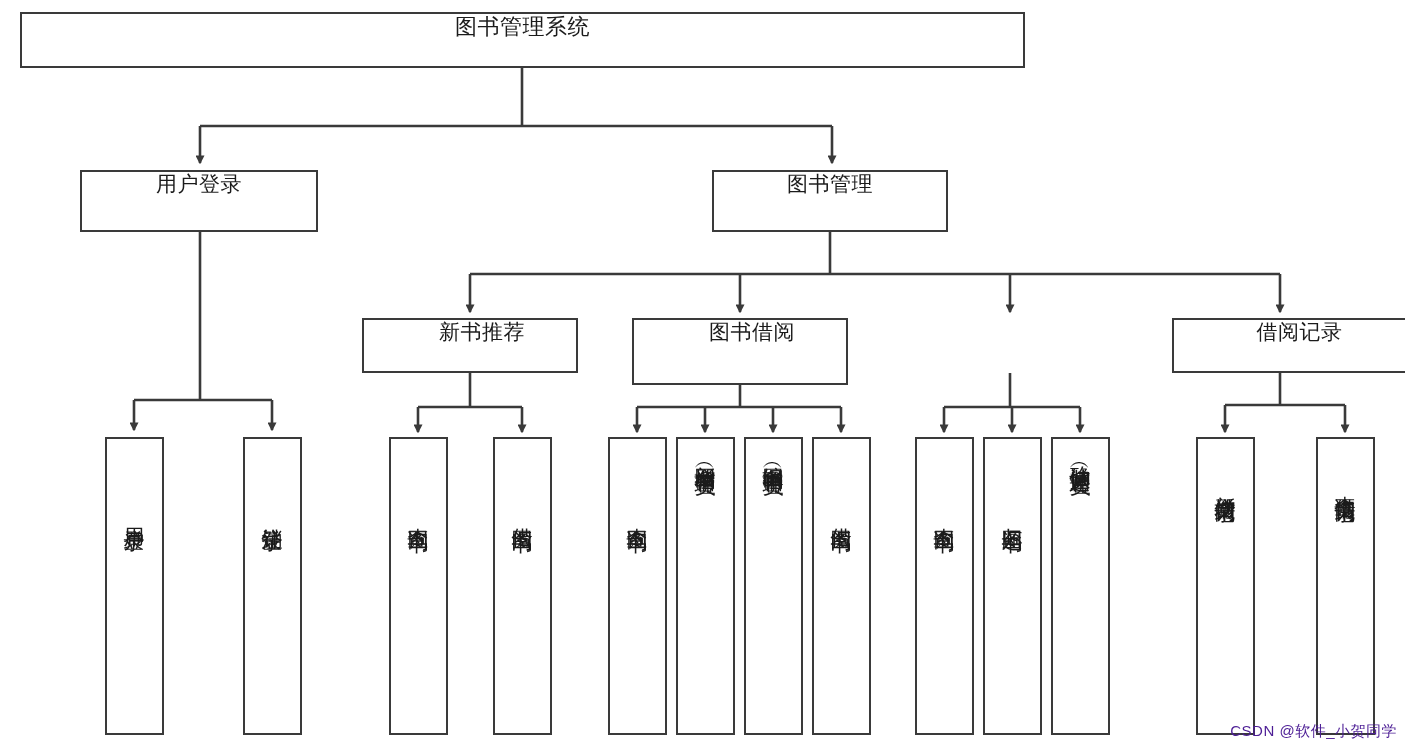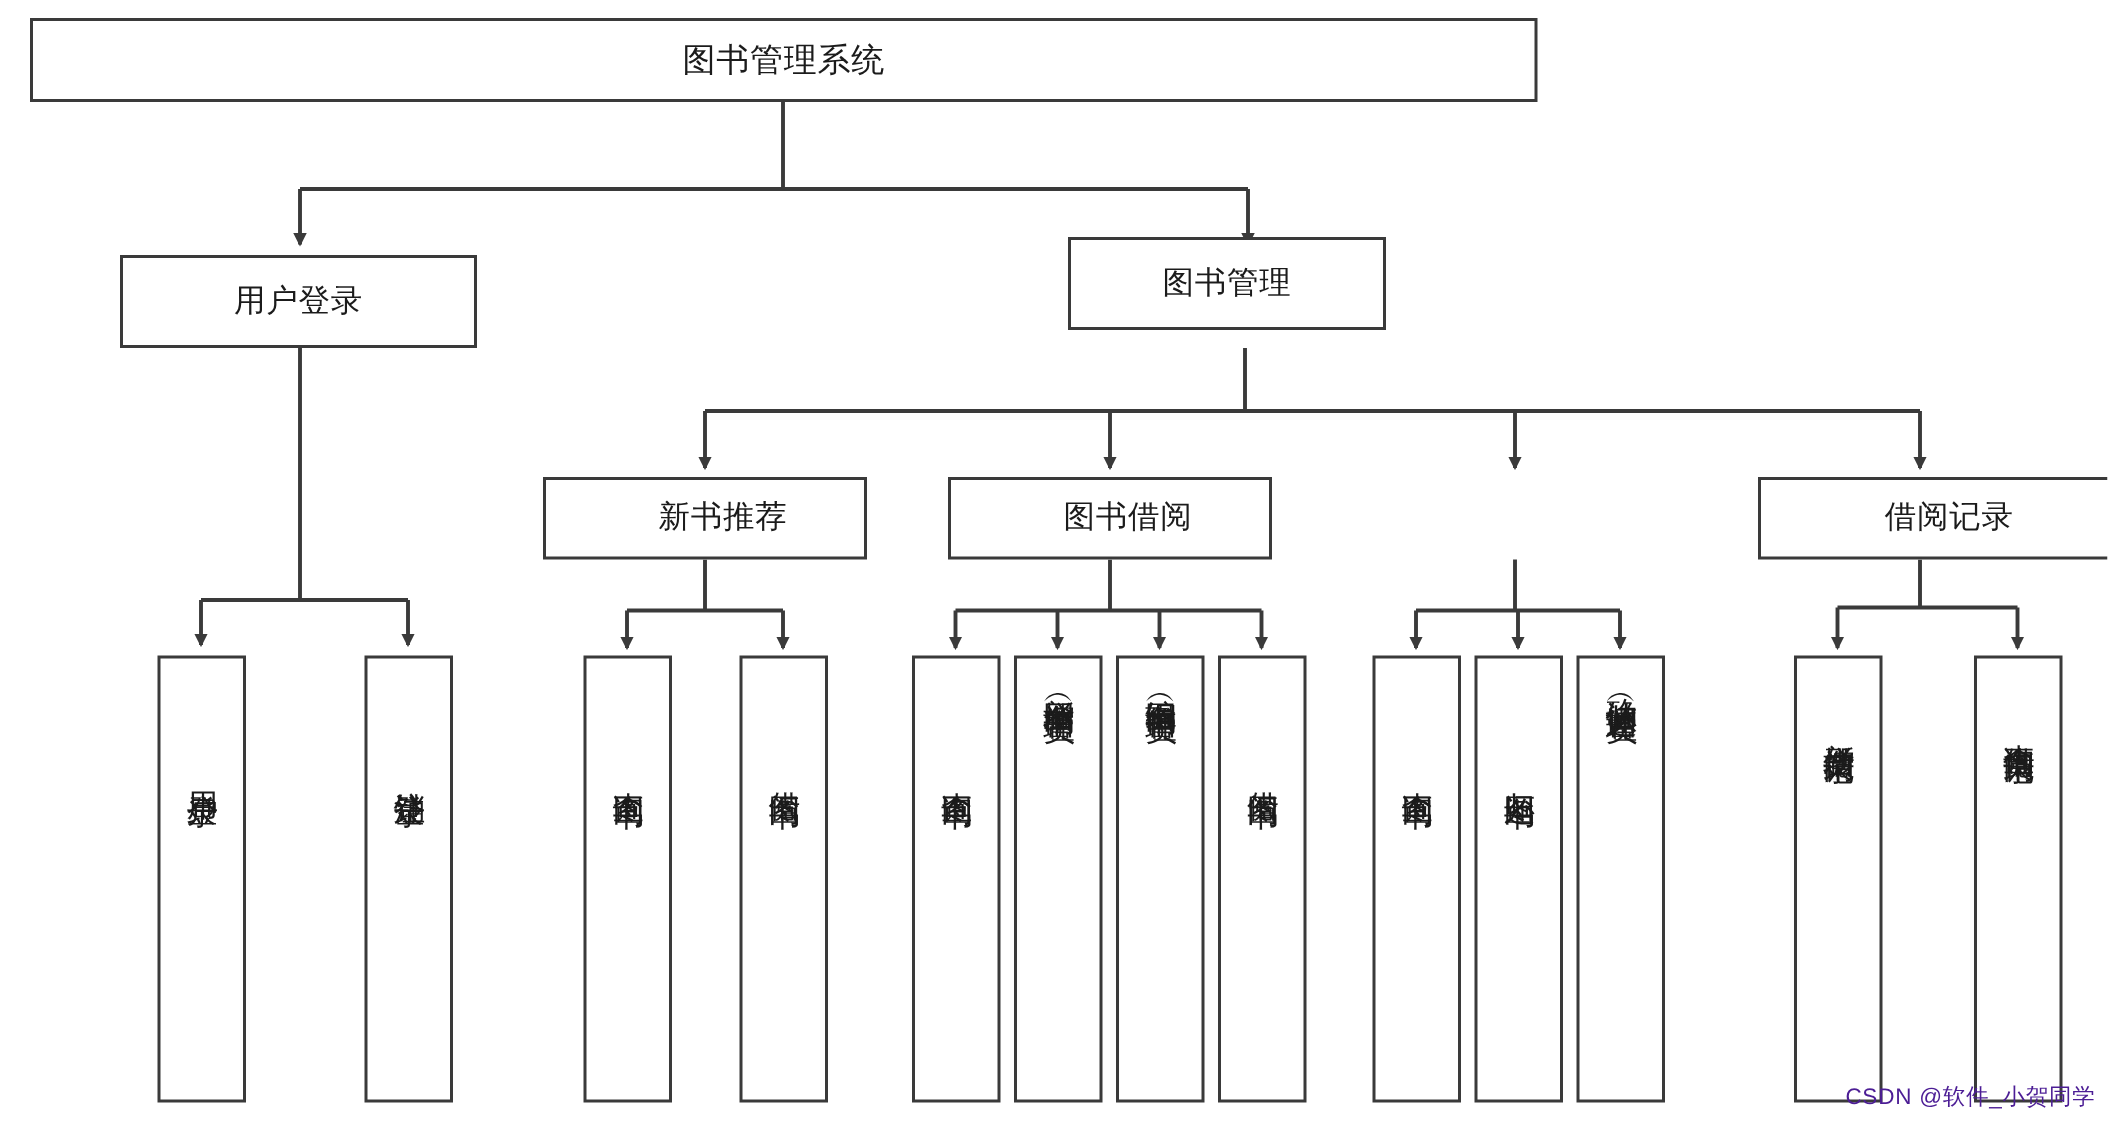--- a/index.html
+++ b/index.html
@@ -25,21 +25,21 @@
     width: 1405px;
     height: 747px;
     pointer-events: none;
   }
   .node {
     position: absolute;
     box-sizing: border-box;
     background: #ffffff;
     border: 2px solid #3a3a3a;
     display: flex;
-    align-items: center;
+    align-items: flex-start;
     justify-content: center;
     color: #1b1b1b;
   }
   .node-label {
     color: #1b1b1b;
     line-height: 1.18;
     text-align: center;
     white-space: pre-wrap;
   }
   .node.horizontal .node-label {
@@ -126,28 +126,28 @@
     </g>
   </svg>
 
   <div class="node root horizontal" style="left:20px; top:12px; width:1005px; height:56px;">
     <span class="node-label">图书管理系统</span>
   </div>
 
   <div class="node horizontal" style="left:80px; top:170px; width:238px; height:62px;">
     <span class="node-label">用户登录</span>
   </div>
-  <div class="node horizontal" style="left:712px; top:158px; width:212px; height:62px;">
+  <div class="node horizontal" style="left:712px; top:170px; width:236px; height:62px;">
     <span class="node-label">图书管理</span>
   </div>
 
   <div class="node horizontal" style="left:362px; top:318px; width:216px; height:55px;padding-left:24px;">
     <span class="node-label">新书推荐</span>
   </div>
-  <div class="node horizontal" style="left:632px; top:318px; width:216px; height:55px;padding-left:24px;">
+  <div class="node horizontal" style="left:632px; top:318px; width:216px; height:67px;padding-left:24px;">
     <span class="node-label">图书借阅</span>
   </div>
   <div class="node horizontal" style="left:1172px; top:318px; width:255px; height:55px;">
     <span class="node-label">借阅记录</span>
   </div>
 
   <div class="node vertical" style="left:105px; top:437px; width:59px; height:298px; padding-top:72px;">
     <span class="node-label">用户登录</span>
   </div>
   <div class="node vertical" style="left:243px; top:437px; width:59px; height:298px; padding-top:72px;">

